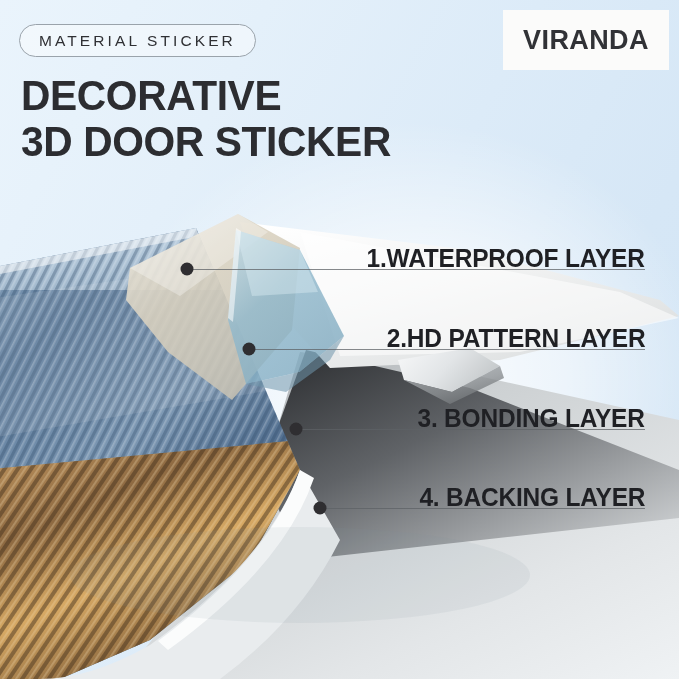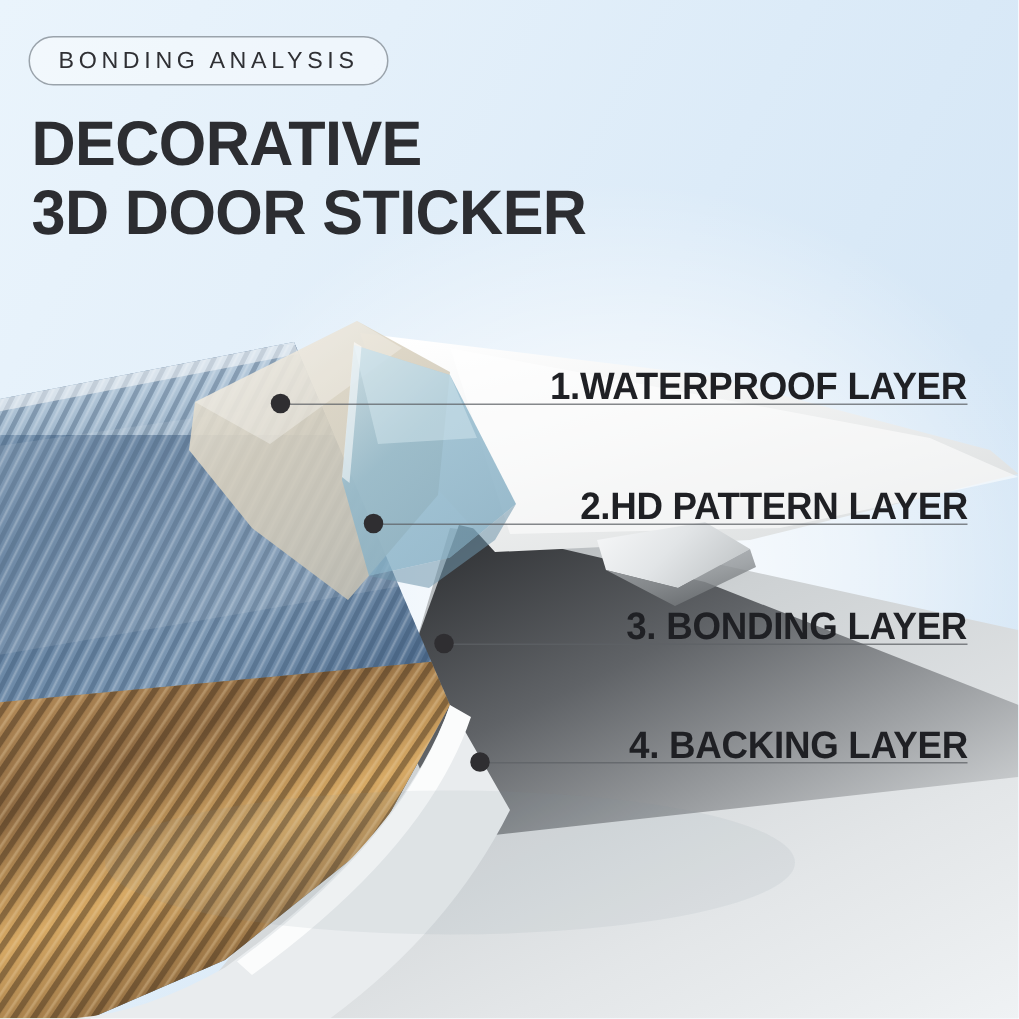--- a/index.html
+++ b/index.html
@@ -216,26 +216,29 @@
       <path d="M 236,230 L 300,250 L 318,292 L 252,296 Z" fill="#d9eaf2" opacity="0.45"></path>
       <path d="M 246,384 L 300,372 L 344,336 L 330,360 L 286,392 Z" fill="#6f96ac" opacity="0.55"></path>
 
       <path d="M 236,228 L 241,231 L 233,322 L 228,318 Z" fill="#ffffff" opacity="0.55"></path>
 
       <ellipse cx="300" cy="575" rx="230" ry="48" fill="#7d8f9e" opacity="0.10"></ellipse>
     </svg>
   </div>
 
   <div class="pill">
-    <span>BONDING ANALYSIS</span>
+    <span>MATERIAL STICKER</span>
   </div>
 
   <div class="headline" id="hl1">DECORATIVE</div>
   <div class="headline" id="hl2">3D DOOR STICKER</div>
 
+  <div class="logo-box">
+    <span class="logo-text">VIRANDA</span>
+  </div>
 
   <div id="callouts">
       <div class="leader" style="left: 187px; top: 269px; width: 458px;"></div>
       <div class="dot" style="left: 187px; top: 269px; background: rgb(47, 46, 49);"></div>
       <div class="lbl" style="top: 244px;">1.WATERPROOF LAYER</div>
       <div class="leader" style="left: 249px; top: 349px; width: 396px;"></div>
       <div class="dot" style="left: 249px; top: 349px; background: rgb(47, 46, 49);"></div>
       <div class="lbl" style="top: 324px;">2.HD PATTERN LAYER</div>
       <div class="leader" style="left: 296px; top: 429px; width: 349px;"></div>
       <div class="dot" style="left: 296px; top: 429px; background: rgb(47, 46, 49);"></div>

